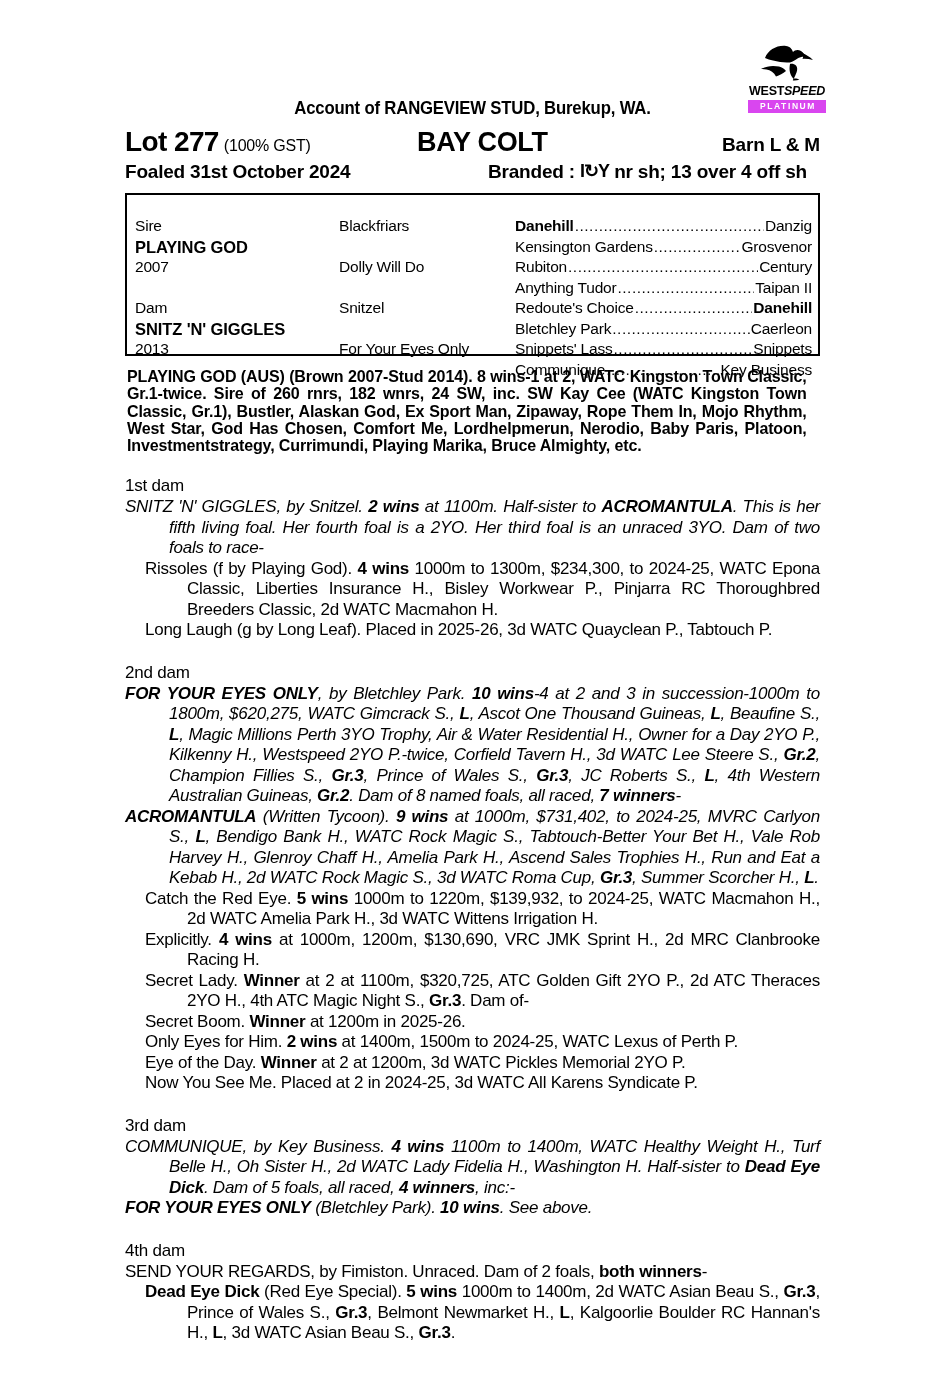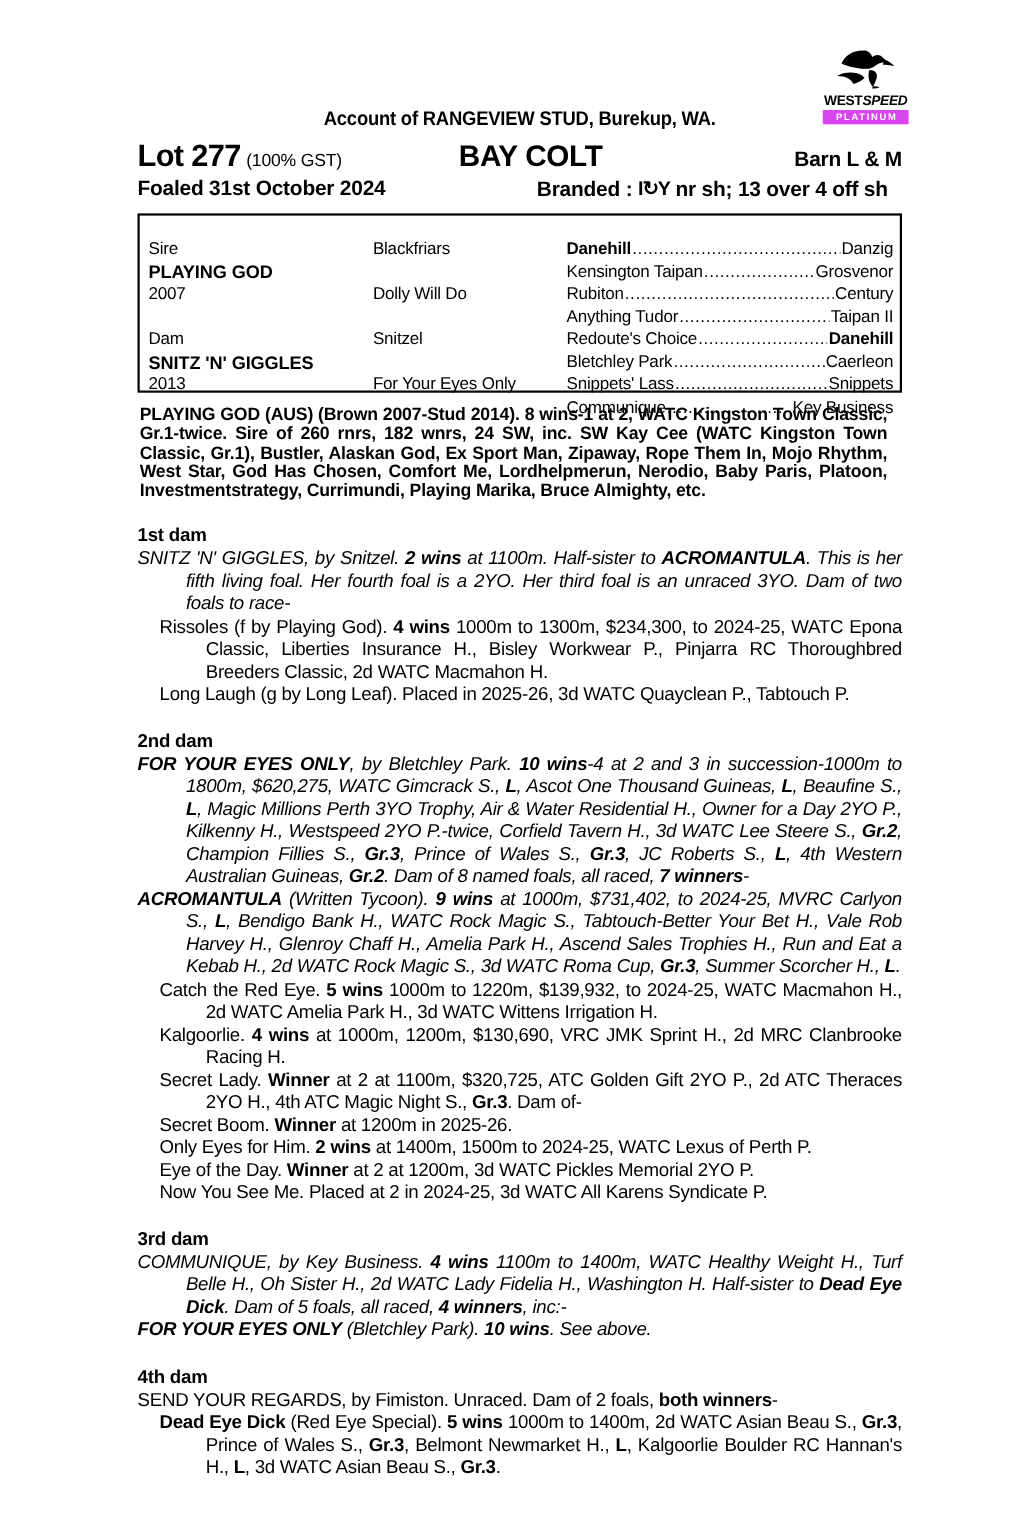--- a/index.html
+++ b/index.html
@@ -171,21 +171,21 @@
     text-align: justify;
     letter-spacing: -0.15px;
     transform: scaleX(0.985);
     transform-origin: left center;
     padding: 0 3px 0 2px;
   }
 
   
   .dam-head {
     font-size: 17px;
-    font-weight: bold;
+    font-weight: normal;
     letter-spacing: -0.2px;
     margin-top: 22px;
     margin-bottom: 1px;
   }
   .body-text {
     font-size: 17px;
     line-height: 20.5px;
     letter-spacing: -0.25px;
     text-align: justify;
     text-justify: inter-word;
@@ -248,21 +248,21 @@
       <div class="ped-line">For Your Eyes Only</div>
     </div>
 
     <div class="ped-col c3" id="third-col">
         <div class="dots">
           <span class="lft b">Danehill</span>
           <span class="fill"></span>
           <span class="rgt">Danzig</span>
         </div>
         <div class="dots">
-          <span class="lft">Kensington Taipan</span>
+          <span class="lft">Kensington Gardens</span>
           <span class="fill"></span>
           <span class="rgt">Grosvenor</span>
         </div>
         <div class="dots">
           <span class="lft">Rubiton</span>
           <span class="fill"></span>
           <span class="rgt">Century</span>
         </div>
         <div class="dots">
           <span class="lft">Anything Tudor</span>
@@ -296,21 +296,21 @@
 
   <div id="dams">
       <div class="dam-head">1st dam</div>
       <div class="body-text i1"><span>SNITZ 'N' GIGGLES, by Snitzel. </span><span class="b">2 wins</span><span> at 1100m. Half-sister to </span><span class="b">ACROMANTULA</span><span>. This is her fifth living foal. Her fourth foal is a 2YO. Her third foal is an unraced 3YO. Dam of two foals to race-</span></div>
       <div class="body-text i2"><span>Rissoles (f by Playing God). </span><span class="b">4 wins</span><span> 1000m to 1300m, $234,300, to 2024-25, WATC Epona Classic, Liberties Insurance H., Bisley Workwear P., Pinjarra RC Thoroughbred Breeders Classic, 2d WATC Macmahon H.</span></div>
       <div class="body-text i2"><span>Long Laugh (g by Long Leaf). Placed in 2025-26, 3d WATC Quayclean P., Tabtouch P.</span></div>
       <div class="dam-head">2nd dam</div>
       <div class="body-text i1"><span class="b">FOR YOUR EYES ONLY</span><span>, by Bletchley Park. </span><span class="b">10 wins</span><span>-4 at 2 and 3 in succession-1000m to 1800m, $620,275, WATC Gimcrack S., </span><span class="b">L</span><span>, Ascot One Thousand Guineas, </span><span class="b">L</span><span>, Beaufine S., </span><span class="b">L</span><span>, Magic Millions Perth 3YO Trophy, Air &amp; Water Residential H., Owner for a Day 2YO P., Kilkenny H., Westspeed 2YO P.-twice, Corfield Tavern H., 3d WATC Lee Steere S., </span><span class="b">Gr.2</span><span>, Champion Fillies S., </span><span class="b">Gr.3</span><span>, Prince of Wales S., </span><span class="b">Gr.3</span><span>, JC Roberts S., </span><span class="b">L</span><span>, 4th Western Australian Guineas, </span><span class="b">Gr.2</span><span>. Dam of 8 named foals, all raced, </span><span class="b">7 winners</span><span>-</span></div>
       <div class="body-text i1"><span class="b">ACROMANTULA</span><span> (Written Tycoon). </span><span class="b">9 wins</span><span> at 1000m, $731,402, to 2024-25, MVRC Carlyon S., </span><span class="b">L</span><span>, Bendigo Bank H., WATC Rock Magic S., Tabtouch-Better Your Bet H., Vale Rob Harvey H., Glenroy Chaff H., Amelia Park H., Ascend Sales Trophies H., Run and Eat a Kebab H., 2d WATC Rock Magic S., 3d WATC Roma Cup, </span><span class="b">Gr.3</span><span>, Summer Scorcher H., </span><span class="b">L</span><span>.</span></div>
       <div class="body-text i2"><span>Catch the Red Eye. </span><span class="b">5 wins</span><span> 1000m to 1220m, $139,932, to 2024-25, WATC Macmahon H., 2d WATC Amelia Park H., 3d WATC Wittens Irrigation H.</span></div>
-      <div class="body-text i2"><span>Kalgoorlie. </span><span class="b">4 wins</span><span> at 1000m, 1200m, $130,690, VRC JMK Sprint H., 2d MRC Clanbrooke Racing H.</span></div>
+      <div class="body-text i2"><span>Explicitly. </span><span class="b">4 wins</span><span> at 1000m, 1200m, $130,690, VRC JMK Sprint H., 2d MRC Clanbrooke Racing H.</span></div>
       <div class="body-text i2"><span>Secret Lady. </span><span class="b">Winner</span><span> at 2 at 1100m, $320,725, ATC Golden Gift 2YO P., 2d ATC Theraces 2YO H., 4th ATC Magic Night S., </span><span class="b">Gr.3</span><span>. Dam of-</span></div>
       <div class="body-text i3 noj"><span>Secret Boom. </span><span class="b">Winner</span><span> at 1200m in 2025-26.</span></div>
       <div class="body-text i2 noj"><span>Only Eyes for Him. </span><span class="b">2 wins</span><span> at 1400m, 1500m to 2024-25, WATC Lexus of Perth P.</span></div>
       <div class="body-text i2 noj"><span>Eye of the Day. </span><span class="b">Winner</span><span> at 2 at 1200m, 3d WATC Pickles Memorial 2YO P.</span></div>
       <div class="body-text i2 noj"><span>Now You See Me. Placed at 2 in 2024-25, 3d WATC All Karens Syndicate P.</span></div>
       <div class="dam-head">3rd dam</div>
       <div class="body-text i1"><span>COMMUNIQUE, by Key Business. </span><span class="b">4 wins</span><span> 1100m to 1400m, WATC Healthy Weight H., Turf Belle H., Oh Sister H., 2d WATC Lady Fidelia H., Washington H. Half-sister to </span><span class="b">Dead Eye Dick</span><span>. Dam of 5 foals, all raced, </span><span class="b">4 winners</span><span>, inc:-</span></div>
       <div class="body-text i1 noj"><span class="b">FOR YOUR EYES ONLY</span><span> (Bletchley Park). </span><span class="b">10 wins</span><span>. See above.</span></div>
       <div class="dam-head">4th dam</div>
       <div class="body-text p0 noj"><span>SEND YOUR REGARDS, by Fimiston. Unraced. Dam of 2 foals, </span><span class="b">both winners</span><span>-</span></div>

